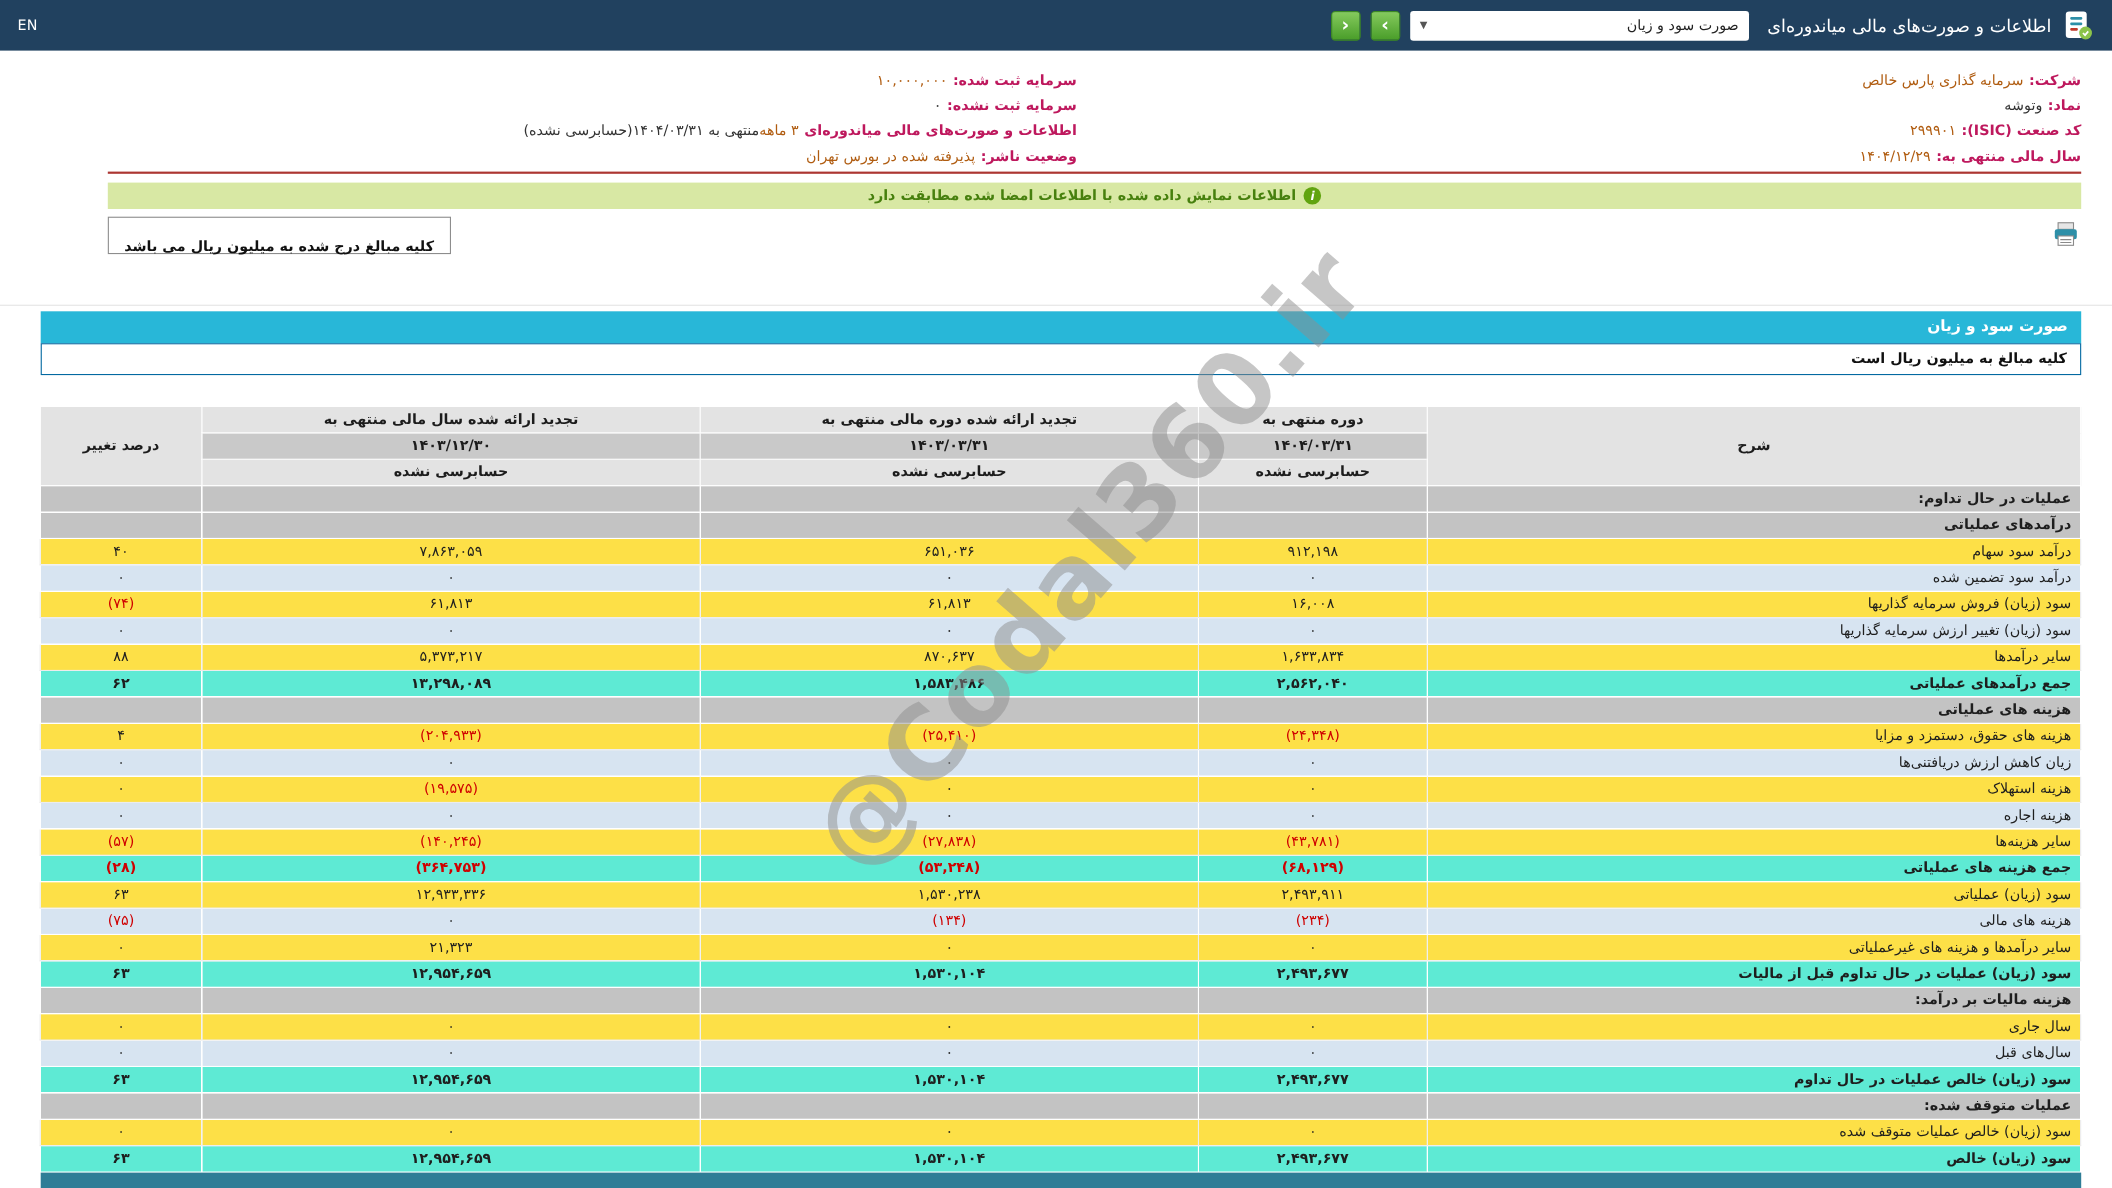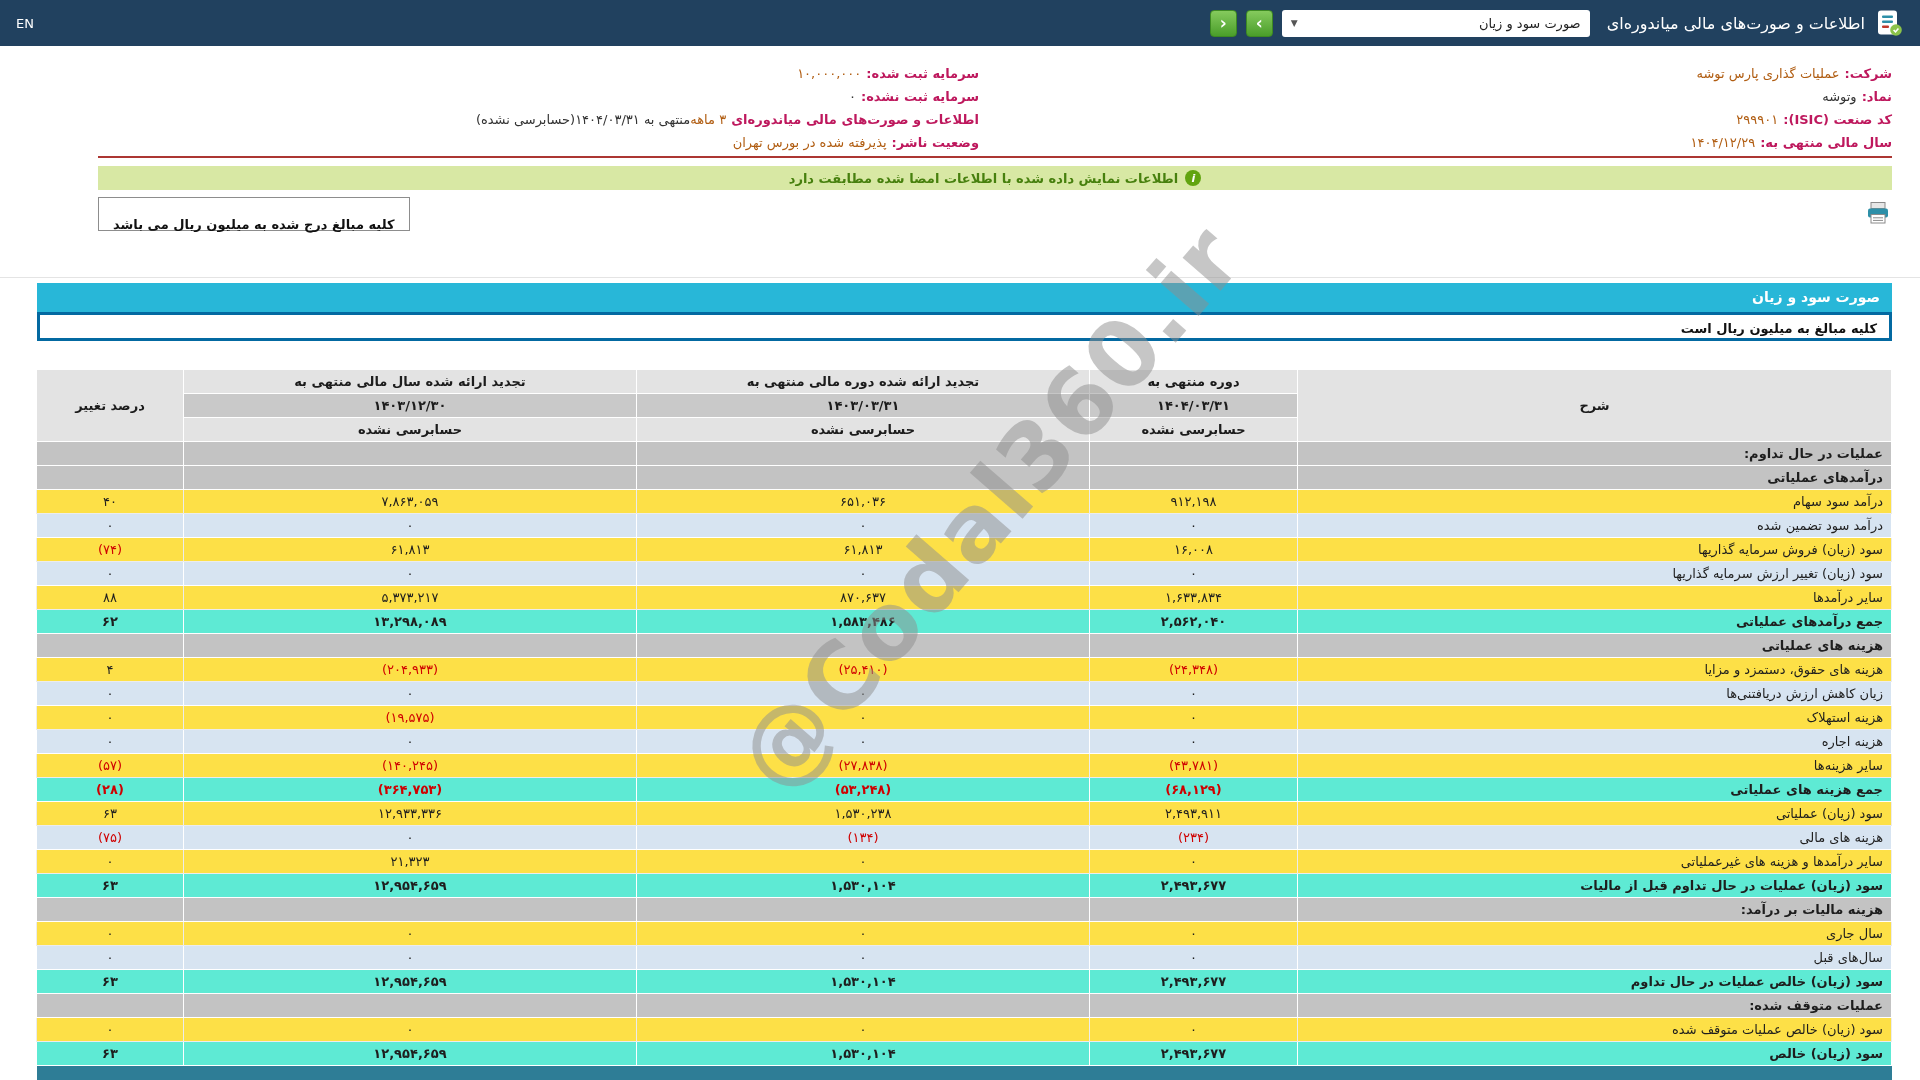--- a/index.html
+++ b/index.html
@@ -90,21 +90,21 @@
   
   .main { margin: 5px 28px 0 37px; position: relative; }
   .stmt-title {
     height: 29px; line-height: 29px;
     background: #28b7d8; color: #fff;
     font-size: 14px; font-weight: bold;
     padding: 0 12px;
   }
   .units-row {
     height: 29px; line-height: 27px;
-    background: #fff; border: 3px solid #0369a1;
+    background: #fff; border: 1px solid #0369a1;
     font-size: 13px; font-weight: bold; color: #111;
     padding: 0 12px;
   }
   .stmt-table { width: 100%; border-collapse: collapse; table-layout: fixed; margin-top: 28px; }
   th {
     height: 24px; font-size: 13px; font-weight: bold; color: #1c1c1c;
     background: #e3e3e3; border: 1px solid #fff; padding: 0; text-align: center;
   }
   tr.h2 th { background: #c9c9c9; }
   th.span-th { background: #e3e3e3; }
@@ -157,21 +157,21 @@
   <button class="nav-btn">
     <span>‹</span>
   </button>
   <a class="lang">EN</a>
 </div>
 
 <div class="info">
   <div class="info-col col-right">
     <div class="info-row">
       <span class="lbl">شرکت:</span>
-      <span class="val hl">عملیات گذاری پارس توشه</span>
+      <span class="val hl">سرمایه گذاری پارس خالص</span>
     </div>
     <div class="info-row">
       <span class="lbl">نماد:</span>
       <span class="val">وتوشه</span>
     </div>
     <div class="info-row">
       <span class="lbl">کد صنعت (ISIC):</span>
       <span class="val hl">۲۹۹۹۰۱</span>
     </div>
     <div class="info-row">

